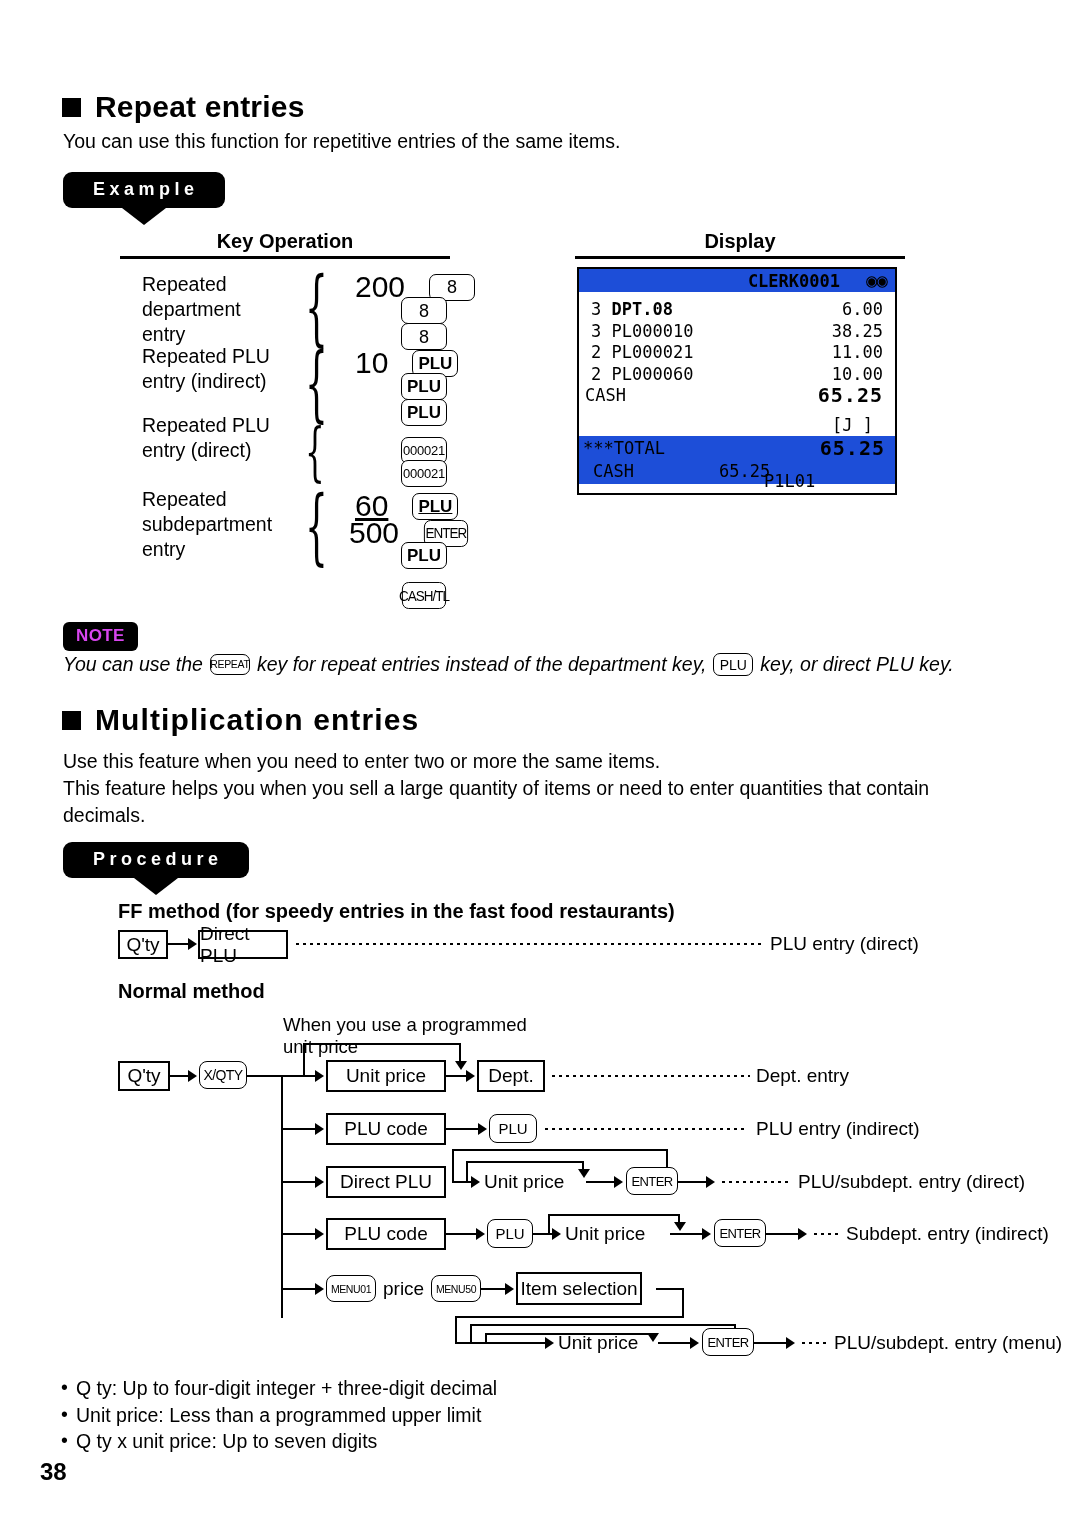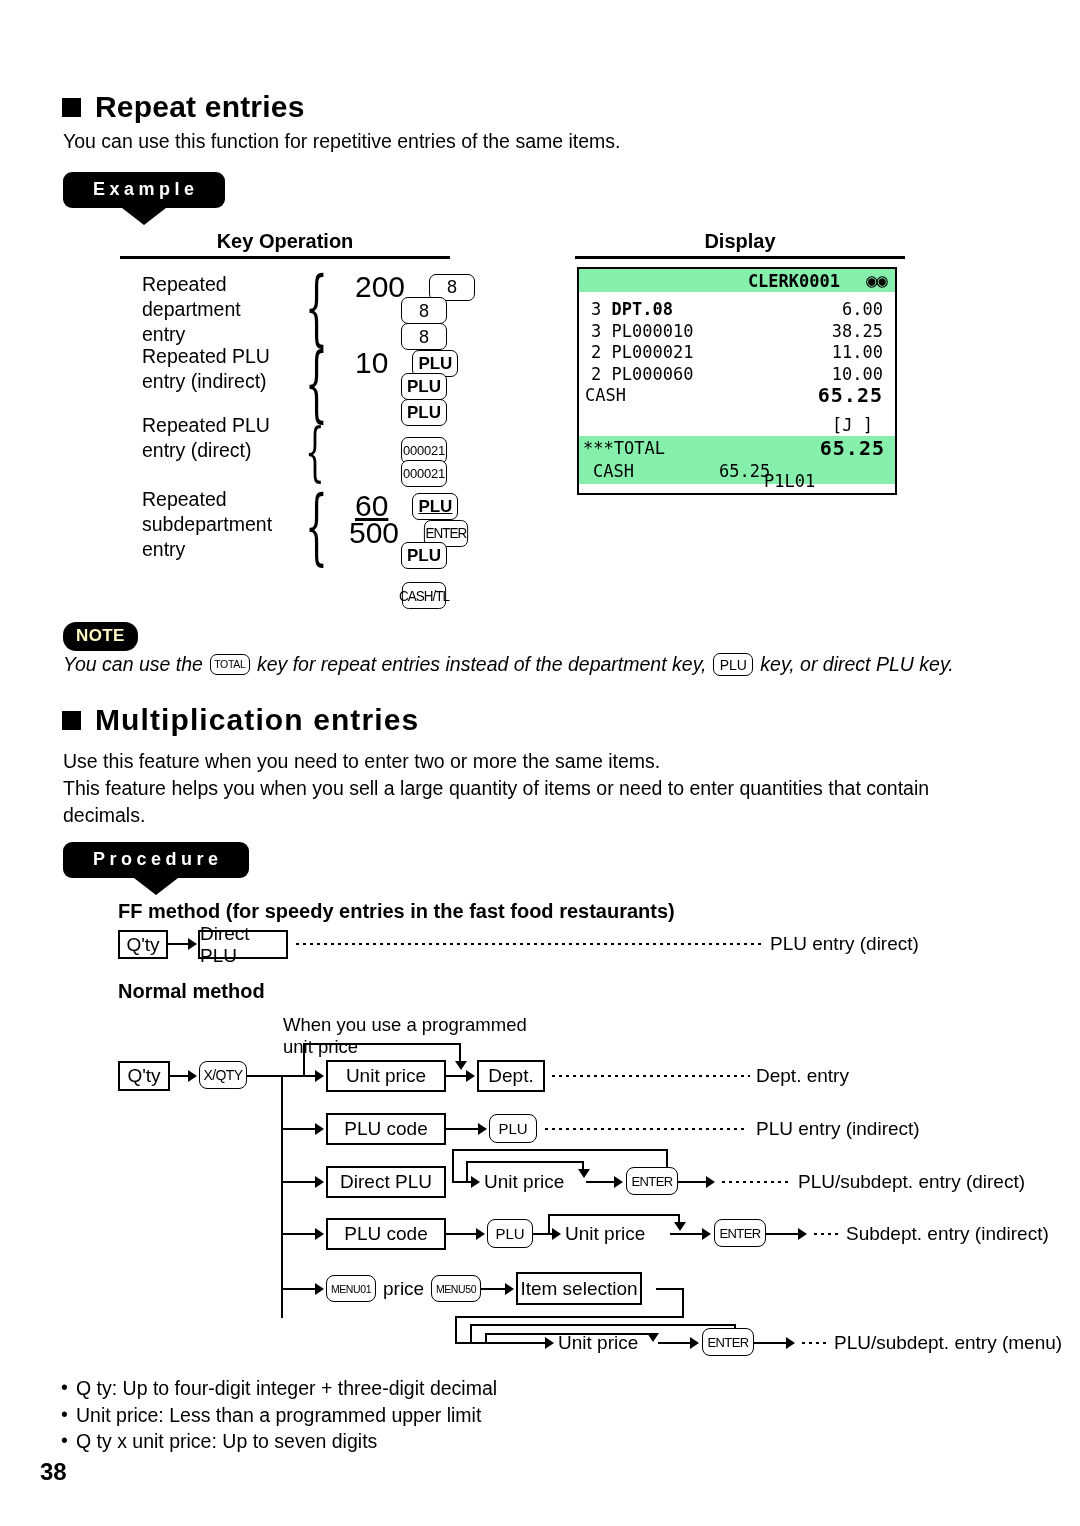--- a/index.html
+++ b/index.html
@@ -19,22 +19,22 @@
   
   .tagwrap{position:absolute;}
   .tag{position:relative;background:#000;color:#fff;font-weight:bold;
        font-size:18px;letter-spacing:4.5px;
        padding:7px 26px 8px 30px;border-radius:9px;display:inline-block;}
   .tag::after{content:"";position:absolute;left:50%;margin-left:-22px;top:100%;
        border-left:22px solid transparent;border-right:22px solid transparent;
        border-top:17px solid #000;}
 
   
-  .note-pill{position:absolute;background:#000;color:#fef9c3;font-weight:bold;
-       font-size:17px;padding:4px 13px 5px;border-radius:13px;letter-spacing:.4px;}
+  .note-pill{position:absolute;background:#000;color:#d946ef;font-weight:bold;
+       font-size:17px;padding:4px 13px 5px;border-radius:6px;letter-spacing:.4px;}
   .note-body{position:absolute;font-style:italic;font-size:19.5px;
        display:flex;align-items:center;flex-wrap:nowrap;white-space:nowrap;}
 
   
   .col-title{position:absolute;font-size:20px;font-weight:bold;text-align:center;}
   .rule{position:absolute;height:3px;background:#000;}
 
   
   .key{display:inline-flex;align-items:center;justify-content:center;
        border:1.6px solid #000;border-radius:7px;background:#fff;
@@ -51,21 +51,21 @@
 
   .oplabel{position:absolute;font-size:19.5px;line-height:25px;}
 
   
   .brace{position:absolute;font-size:var(--bs,70px);
          font-family:"DejaVu Serif",serif;font-weight:300;line-height:1;
          transform-origin:left top;color:#000;}
 
   
   .lcd{position:absolute;border:2.5px solid #000;background:#fff;box-sizing:border-box;}
-  .lcd .band{background:#86efac;}
+  .lcd .band{background:#1d4ed8;}
   .lcd .mono{font-family:"DejaVu Sans Mono","Liberation Mono",monospace;}
   .lcd-row{position:relative;height:21.5px;font-size:17px;letter-spacing:0px;}
   .lcd-row .l{position:absolute;left:0;top:0;}
   .lcd-row .r{position:absolute;right:0;top:0;}
   .big{font-weight:bold;font-size:20px;letter-spacing:1px;
        font-family:"DejaVu Sans Mono","Liberation Mono",monospace;}
 
   
   .fc{position:absolute;}
   .box{position:absolute;border:2px solid #000;background:#fff;
@@ -223,21 +223,21 @@
       <span style="position:absolute;left:14px;top:25px;font-size:17px;">CASH</span>
       <span style="position:absolute;left:140px;top:25px;font-size:17px;">65.25</span>
     </div>
 
     <div class="mono" style="position:absolute;left:185px;bottom:2px;font-size:17px;">P1L01</div>
   </div>
 
   <div class="note-pill" style="left:63px;top:622px;">NOTE</div>
   <div class="note-body" style="left:63px;top:653px;">
     <span>You can use the</span>
-    <span class="key" style="width:40px;height:21px;font-size:10.5px;margin:0 7px;font-style:normal;letter-spacing:-.3px;">TOTAL</span>
+    <span class="key" style="width:40px;height:21px;font-size:10.5px;margin:0 7px;font-style:normal;letter-spacing:-.3px;">REPEAT</span>
     <span>key for repeat entries instead of the department key,</span>
     <span class="key" style="width:40px;height:23px;font-size:14px;margin:0 7px;font-style:normal;">PLU</span>
     <span>key, or direct PLU key.</span>
   </div>
 
   <div class="sec-head sp" style="left:62px;top:703px;">
     <span class="sq"></span>
     <span class="txt">Multiplication entries</span>
   </div>
 

